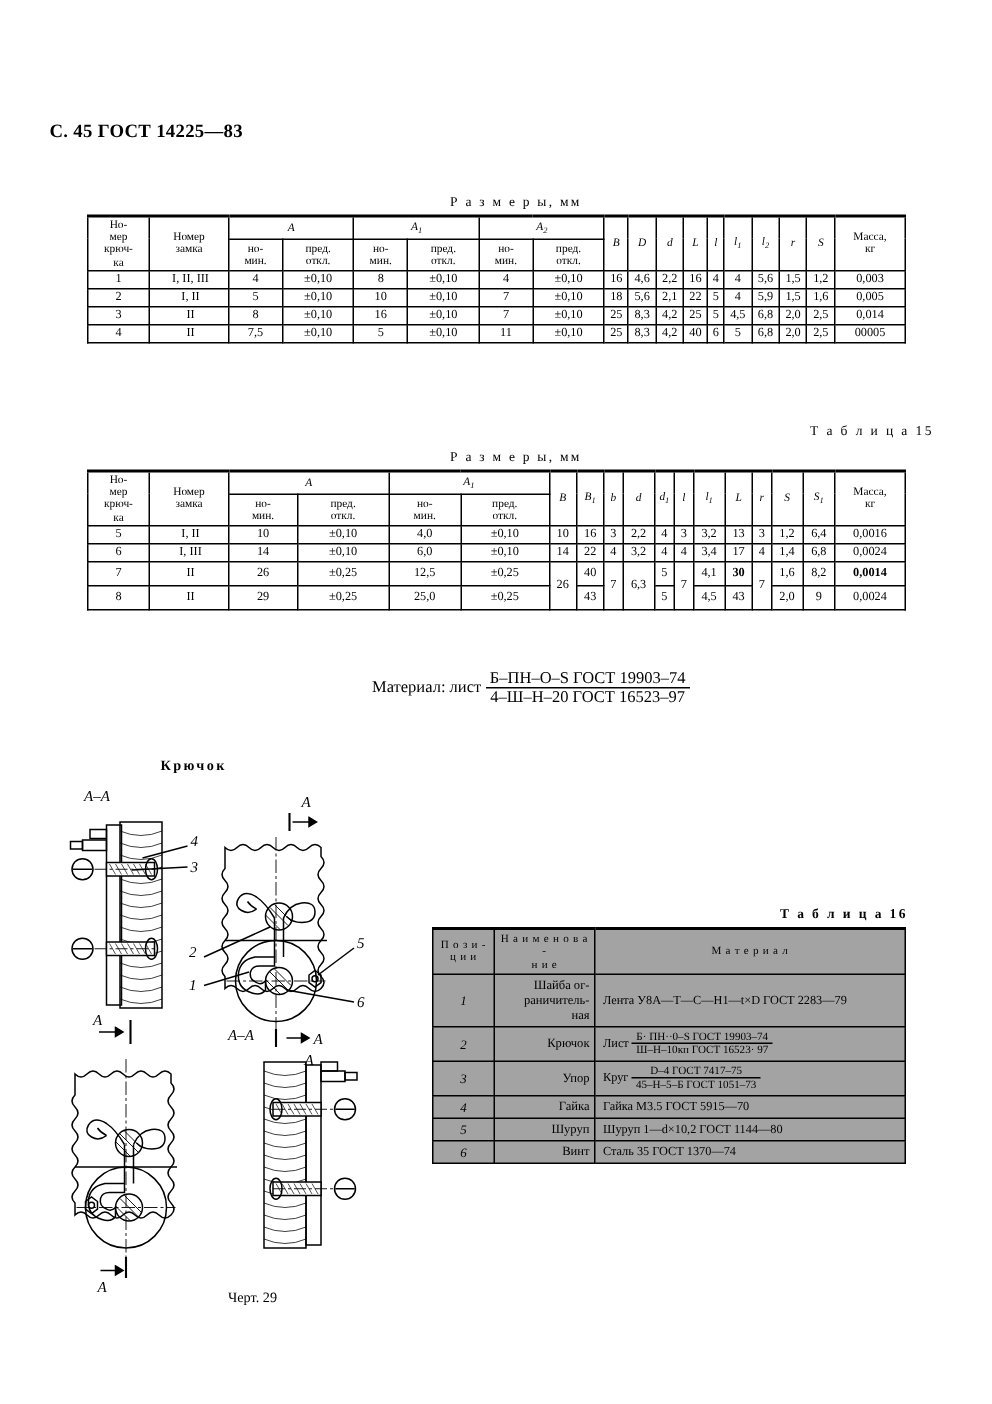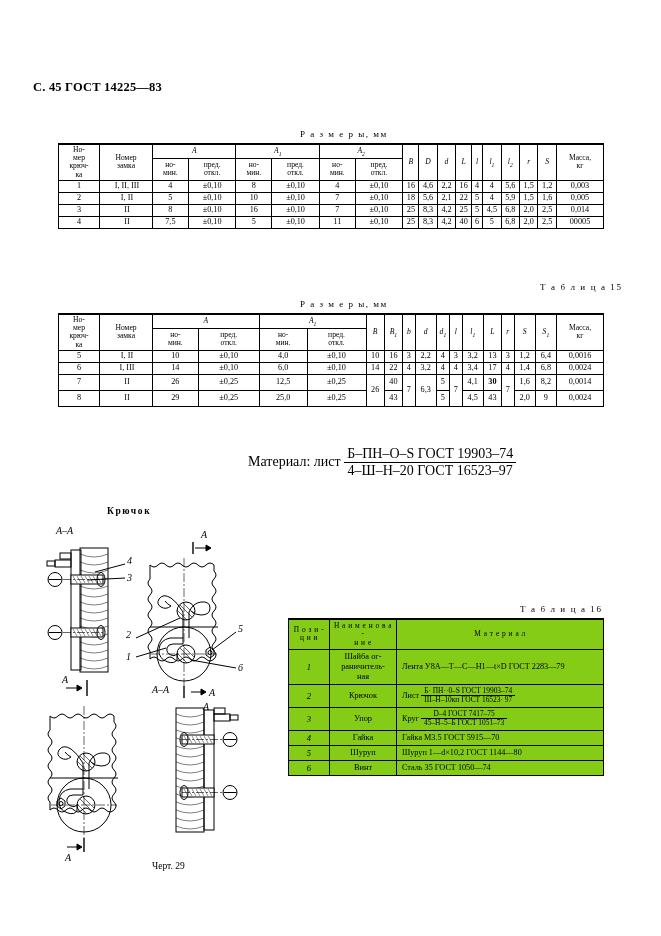--- a/index.html
+++ b/index.html
@@ -39,48 +39,48 @@
   table.dim thead th{font-size:7.6px;padding:1px 1px;}
   table.dim tbody td{height:11px;font-size:8.2px;padding:0 2px;}
   table.dim .top-thick{border-top:2px solid #000;}
   table.dim .bot-thick{border-bottom:1.6px solid #000;}
   .ital{font-style:italic;font-family:"Liberation Serif",serif;}
   .sub{font-size:5.6px;vertical-align:sub;font-style:italic;}
   .lead{text-align:left;padding-left:4px!important;}
 
   
   .matnote{
-    position:absolute;font-size:14px;white-space:nowrap;
+    position:absolute;font-size:11px;white-space:nowrap;
   }
   .frac{display:inline-block;vertical-align:middle;text-align:center;}
   .frac .num{display:block;border-bottom:1px solid #000;padding:0 3px 0px 3px;}
   .frac .den{display:block;padding:0px 3px 0 3px;}
 
   
   .kr-title{
     position:absolute;left:107px;top:506px;
     font-size:9.5px;font-weight:bold;letter-spacing:1.6px;
   }
   .drawing{position:absolute;left:33px;top:520px;}
   .chert{
     position:absolute;left:152px;top:861px;font-size:9.5px;
   }
 
   
   table.t16{
     position:absolute;border-collapse:collapse;font-size:8.6px;
-    background:#84cc16;
+    background:#a3a3a3;
   }
   table.t16 th,table.t16 td{
     border:1px solid #000;padding:2px 3px;vertical-align:middle;
     font-weight:normal;
   }
   table.t16 thead th{text-align:center;font-size:7.4px;line-height:1.12;letter-spacing:.5px;}
   table.t16 td.pos{text-align:center;font-style:italic;width:34px;}
-  table.t16 td.nam{text-align:center;width:60px;font-size:8.4px;line-height:1.18;}
+  table.t16 td.nam{text-align:right;width:60px;font-size:8.4px;line-height:1.18;}
   table.t16 td.mat{text-align:left;font-size:8.2px;padding-left:5px;}
   .t16 .top-thick{border-top:2px solid #000;}
   .t16 .bot-thick{border-bottom:1.6px solid #000;}
   .fr{display:inline-block;text-align:center;vertical-align:middle;font-size:7.4px;line-height:1.15;}
   .fr .num{display:block;border-bottom:1px solid #000;padding:0 3px;}
   .fr .den{display:block;padding:0 3px;}
 </style>
 </head>
 <body>
 
@@ -307,21 +307,21 @@
           <td style="height: 15px;">40</td>
           <td rowspan="2" class="bot-thick" style="height: 15px;">7</td>
           <td rowspan="2" class="bot-thick" style="height: 15px;">6,3</td>
           <td style="height: 15px;">5</td>
           <td rowspan="2" class="bot-thick" style="height: 15px;">7</td>
           <td style="height: 15px;">4,1</td>
           <td style="height: 15px; font-weight: bold;">30</td>
           <td rowspan="2" class="bot-thick" style="height: 15px;">7</td>
           <td style="height: 15px;">1,6</td>
           <td style="height: 15px;">8,2</td>
-          <td style="height: 15px;">0,0014</td>
+          <td style="height: 15px; font-weight: bold;">0,0014</td>
         </tr>
         <tr>
           <td class="bot-thick" style="height: 15px;">8</td>
           <td class="bot-thick lead" style="height: 15px;">II</td>
           <td class="bot-thick" style="height: 15px;">29</td>
           <td class="bot-thick" style="height: 15px;">±0,25</td>
           <td class="bot-thick" style="height: 15px;">25,0</td>
           <td class="bot-thick" style="height: 15px;">±0,25</td>
           <td class="bot-thick" style="height: 15px;">43</td>
           <td class="bot-thick" style="height: 15px;">5</td>
@@ -516,21 +516,21 @@
       <circle cx="197" cy="272.5" r="7"></circle>
       <path d="M190.5 272.5 h13"></path>
       <ellipse cx="151" cy="272.5" rx="4" ry="7"></ellipse>
       <rect x="181" y="188" width="11" height="6"></rect>
     </g>
   </svg>
   </div>
 
   <div class="chert">Черт. 29</div>
 
-  <div class="tbl-caption" style="left:520px;top:604px;">Т а б л и ц а  16</div>
+  <div class="tbl-caption" style="left:520px;top:604px;font-weight:bold;">Т а б л и ц а  16</div>
 
   <table class="t16" id="t16" style="left:288px;top:618px;width:316px;">
     <thead>
       <tr>
         <th class="top-thick" style="width:34px;">
           <span>П о з и -</span><br><span>ц и и</span>
         </th>
         <th class="top-thick" style="width:60px;">
           <span>Н а и м е н о в а -</span><br><span>н и е</span>
         </th>
@@ -559,18 +559,18 @@
           <td class="mat">Гайка М3.5 ГОСТ 5915—70</td>
         </tr>
         <tr>
           <td class="pos">5</td>
           <td class="nam"><span>Шуруп</span></td>
           <td class="mat">Шуруп 1—d×10,2 ГОСТ 1144—80</td>
         </tr>
         <tr>
           <td class="pos bot-thick">6</td>
           <td class="nam bot-thick"><span>Винт</span></td>
-          <td class="mat bot-thick">Сталь 35 ГОСТ 1050—74</td>
+          <td class="mat bot-thick">Сталь 35 ГОСТ 1370—74</td>
         </tr>
       </tbody>
   </table>
 
 </div>
 
 </body></html>

